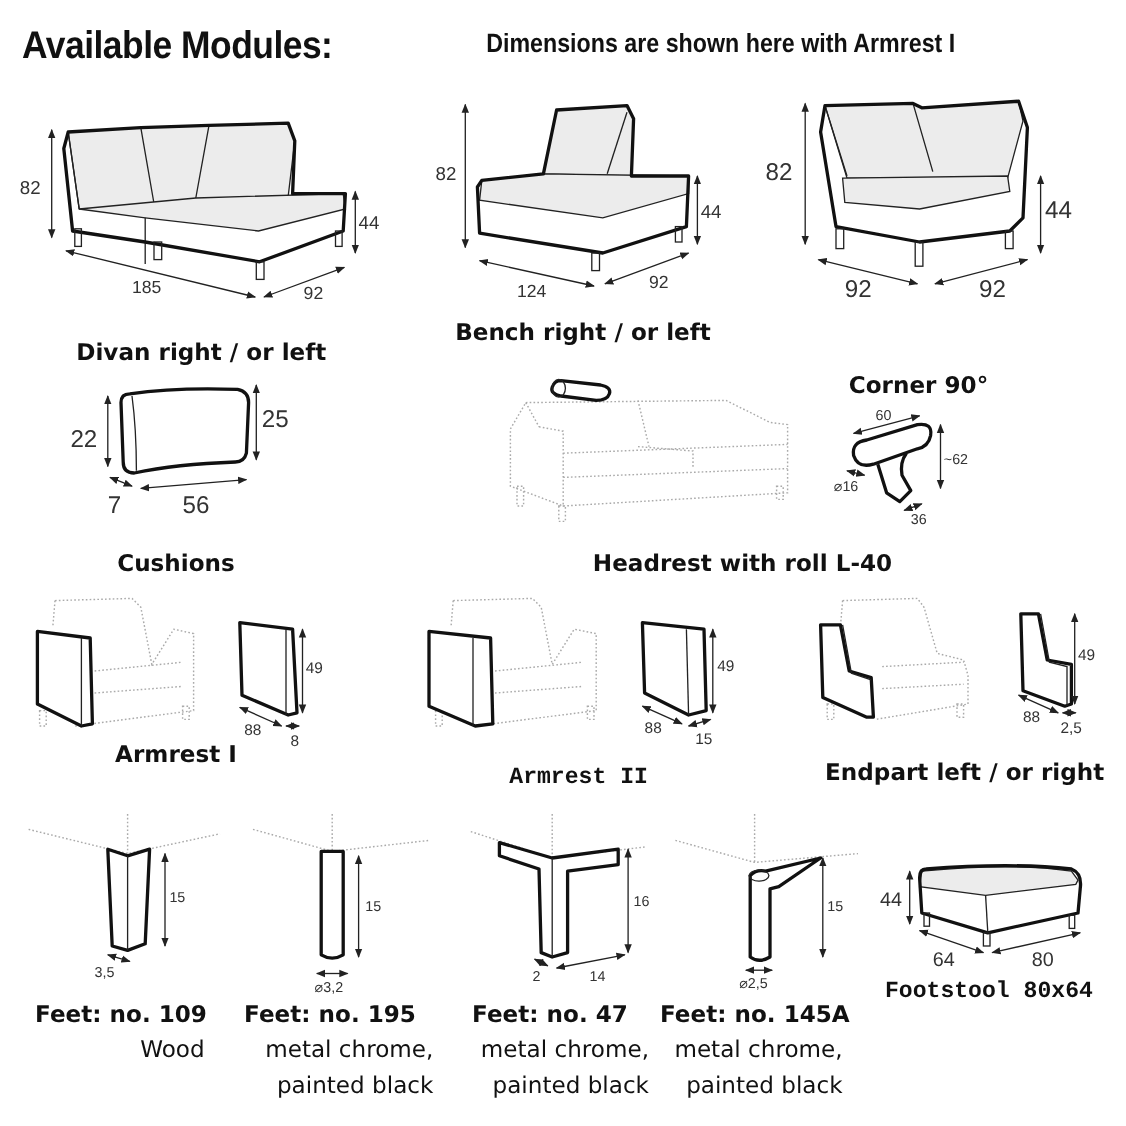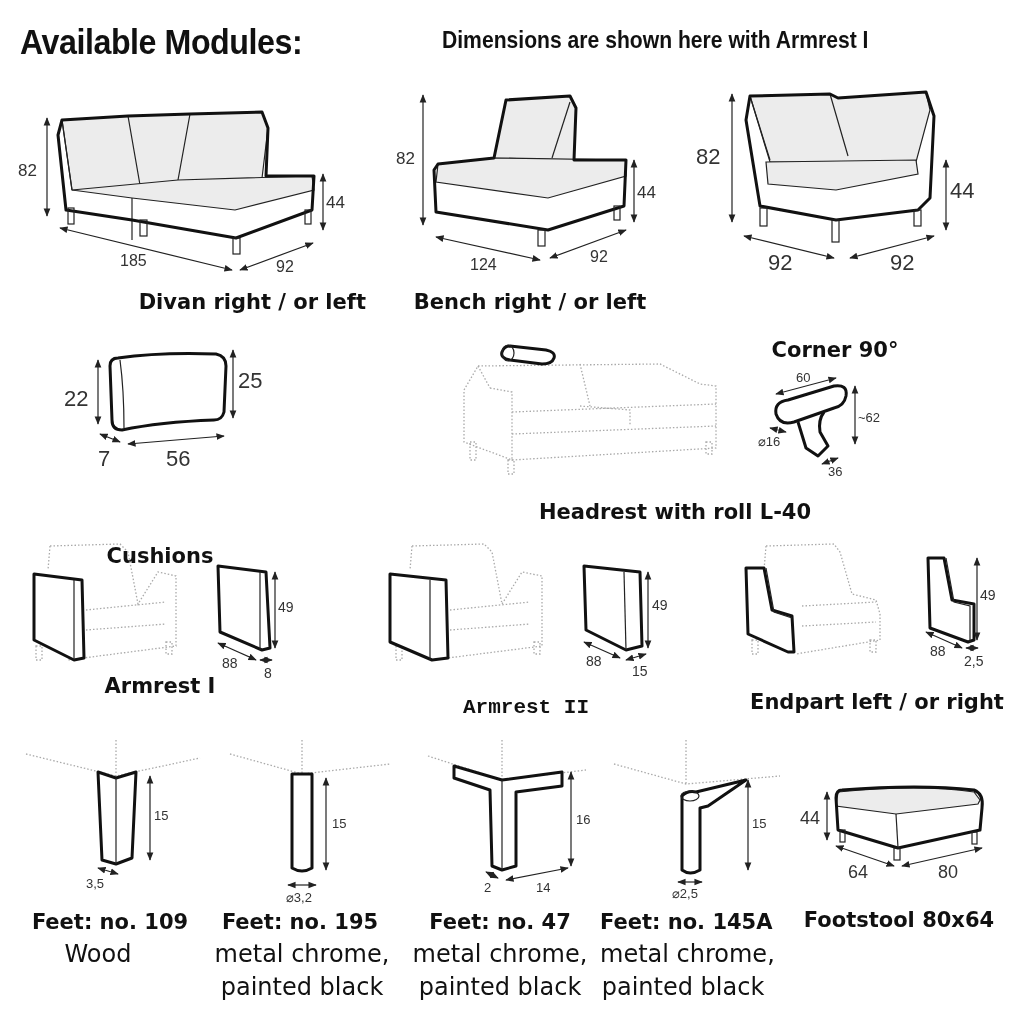--- a/index.html
+++ b/index.html
@@ -1,21 +1,21 @@
 <!DOCTYPE html>
 <html><head>
 <meta charset="utf-8">
 <style>
   html,body{margin:0;padding:0;background:#fff;}
   body{width:1024px;height:1024px;position:relative;overflow:hidden;font-family:"DejaVu Sans",sans-serif;color:#111;}
   .abs{position:absolute;}
   .title-main{left:20px;top:22px;font-size:35px;font-weight:bold;font-family:"Liberation Sans",sans-serif;letter-spacing:-0.5px;transform:scaleX(0.92);transform-origin:left;}
   .title-sub{left:442px;top:26px;font-size:24px;font-weight:bold;font-family:"Liberation Sans",sans-serif;transform:scaleX(0.88);transform-origin:left;white-space:nowrap;}
   .label{font-size:21px;font-weight:bold;white-space:nowrap;text-align:center;font-family:"DejaVu Sans",sans-serif;}
-  .desc{font-size:24px;white-space:nowrap;text-align:center;font-family:"DejaVu Sans",sans-serif;line-height:33px;}
+  .desc{font-size:21px;white-space:nowrap;text-align:right;font-family:"DejaVu Sans",sans-serif;line-height:33px;}
   .dim{font-family:"Liberation Sans",sans-serif;fill:#333;}
   svg{position:absolute;overflow:visible;}
   .k{fill:none;stroke:#111;stroke-width:3;stroke-linejoin:round;}
   .t{fill:none;stroke:#222;stroke-width:1.2;}
   .g{fill:#ececec;stroke:#222;stroke-width:1.2;}
   .d{fill:none;stroke:#aaa;stroke-width:1.3;stroke-dasharray:1.5 2;}
   .a{stroke:#222;stroke-width:1.2;fill:none;}
 </style>
 </head>
 <body>
@@ -44,21 +44,21 @@
     <rect class="t" x="305" y="130" width="6" height="14"></rect>
     <line class="a" x1="47" y1="38" x2="47" y2="136" marker-start="url(#ar)" marker-end="url(#ar)"></line>
     <line class="a" x1="323" y1="94" x2="323" y2="150" marker-start="url(#ar)" marker-end="url(#ar)"></line>
     <line class="a" x1="60" y1="148" x2="232" y2="190" marker-start="url(#ar)" marker-end="url(#ar)"></line>
     <line class="a" x1="240" y1="190" x2="313" y2="163" marker-start="url(#ar)" marker-end="url(#ar)"></line>
     <text class="dim" x="18" y="96" font-size="17">82</text>
     <text class="dim" x="326" y="128" font-size="17">44</text>
     <text class="dim" x="120" y="186" font-size="16">185</text>
     <text class="dim" x="276" y="192" font-size="16">92</text>
   </svg>
-  <div class="abs label" style="left:0;width:366px;top:210px;text-align:right;">Divan right / or left</div>
+  <div class="abs label" style="left:0;width:366px;top:228px;">Divan right / or left</div>
 </div>
 
 <div class="abs" style="left:380px;top:80px;width:320px;height:240px;">
   <svg width="320" height="240">
     <path class="g" d="M126,20 L190,16 L196,28 L194,80 L114,78 Z"></path>
     <path class="t" d="M190,22 L172,78"></path>
     <path class="g" d="M58,84 L114,78 L246,80 L246,96 L168,118 L56,102 Z"></path>
     <path class="k" d="M126,20 L190,16 L196,28 L194,80 L246,80 L244,126 L168,150 L56,132 L54,90 L58,84 L114,78 Z"></path>
     <rect class="t" x="158" y="150" width="7" height="16"></rect>
     <rect class="t" x="234" y="126" width="6" height="14"></rect>
@@ -101,21 +101,21 @@
     <path class="t" d="M80,30 Q84,60 84,98"></path>
     <line class="a" x1="58" y1="30" x2="58" y2="94" marker-start="url(#ar)" marker-end="url(#ar)"></line>
     <line class="a" x1="193" y1="20" x2="193" y2="88" marker-start="url(#ar)" marker-end="url(#ar)"></line>
     <line class="a" x1="60" y1="104" x2="80" y2="112" marker-start="url(#ar)" marker-end="url(#ar)"></line>
     <line class="a" x1="88" y1="114" x2="184" y2="106" marker-start="url(#ar)" marker-end="url(#ar)"></line>
     <text class="dim" x="24" y="76" font-size="22">22</text>
     <text class="dim" x="198" y="58" font-size="22">25</text>
     <text class="dim" x="58" y="136" font-size="22">7</text>
     <text class="dim" x="126" y="136" font-size="22">56</text>
   </svg>
-  <div class="abs label" style="left:0;width:240px;top:170px;margin-top:44px;">Cushions</div>
+  <div class="abs label" style="left:0;width:240px;top:170px;">Cushions</div>
 </div>
 
 <div class="abs" style="left:450px;top:330px;width:450px;height:200px;">
   <svg width="450" height="200">
     <path class="d" d="M28,36 L210,34 L250,54 L266,56 L266,118 L62,130 L14,112 L14,60 Z"></path>
     <path class="d" d="M28,36 L40,58 M130,34 L140,76 M40,58 L62,62 L62,130 M62,82 L266,74 M62,104 L266,96 M130,76 L180,80 L180,96"></path>
     <rect class="d" x="20" y="112" width="6" height="18"></rect>
     <rect class="d" x="58" y="130" width="6" height="14"></rect>
     <rect class="d" x="256" y="112" width="6" height="12"></rect>
     <path class="k" d="M60,16 L96,20 Q106,22 104,28 Q102,34 92,34 L60,30 Q50,28 52,22 Q54,16 60,16 Z"></path>
@@ -259,14 +259,14 @@
     <rect class="t" x="50" y="70" width="5" height="12"></rect>
     <rect class="t" x="104" y="88" width="6" height="12"></rect>
     <rect class="t" x="182" y="72" width="5" height="12"></rect>
     <line class="a" x1="37" y1="32" x2="37" y2="80" marker-start="url(#ar)" marker-end="url(#ar)"></line>
     <line class="a" x1="46" y1="86" x2="104" y2="106" marker-start="url(#ar)" marker-end="url(#ar)"></line>
     <line class="a" x1="112" y1="106" x2="192" y2="88" marker-start="url(#ar)" marker-end="url(#ar)"></line>
     <text class="dim" x="10" y="64" font-size="18">44</text>
     <text class="dim" x="58" y="118" font-size="18">64</text>
     <text class="dim" x="148" y="118" font-size="18">80</text>
   </svg>
-  <div class="abs label" style="left:0;width:218px;top:148px;">Footstool 80x64</div>
+  <div class="abs label" style="left:0;width:218px;top:130px;font-family:Liberation Mono, monospace;">Footstool 80x64</div>
 </div>
 
 </body></html>

